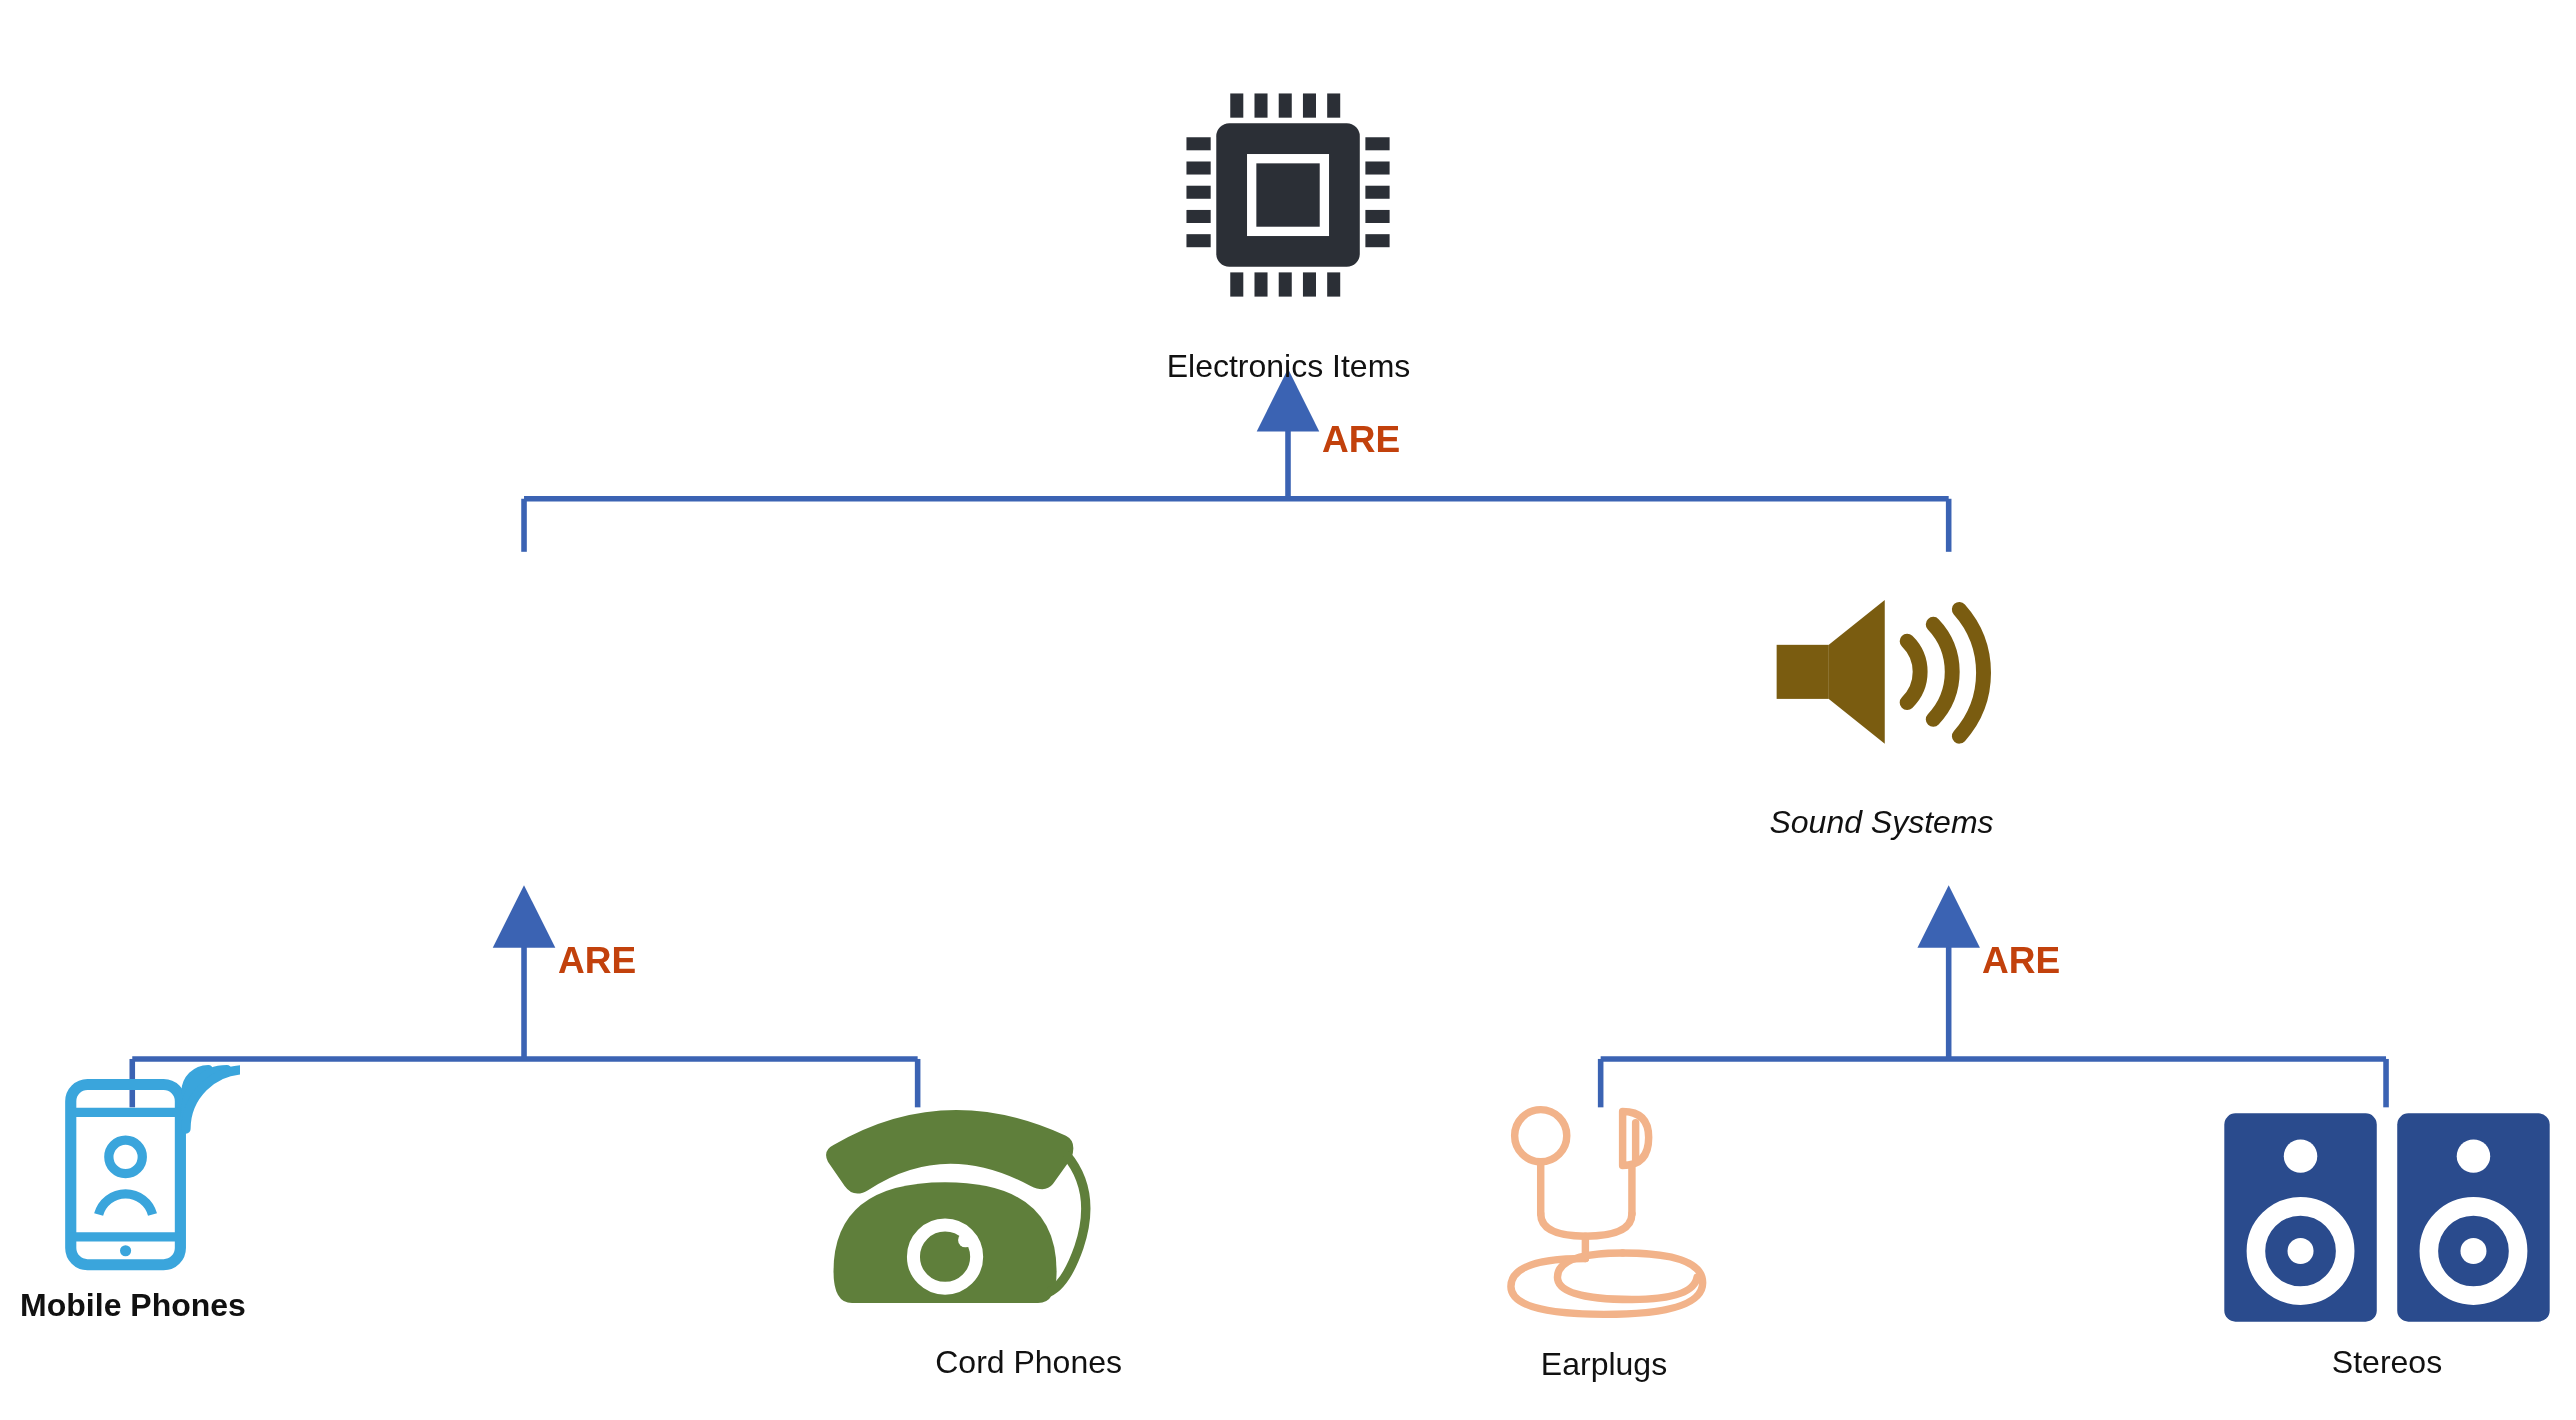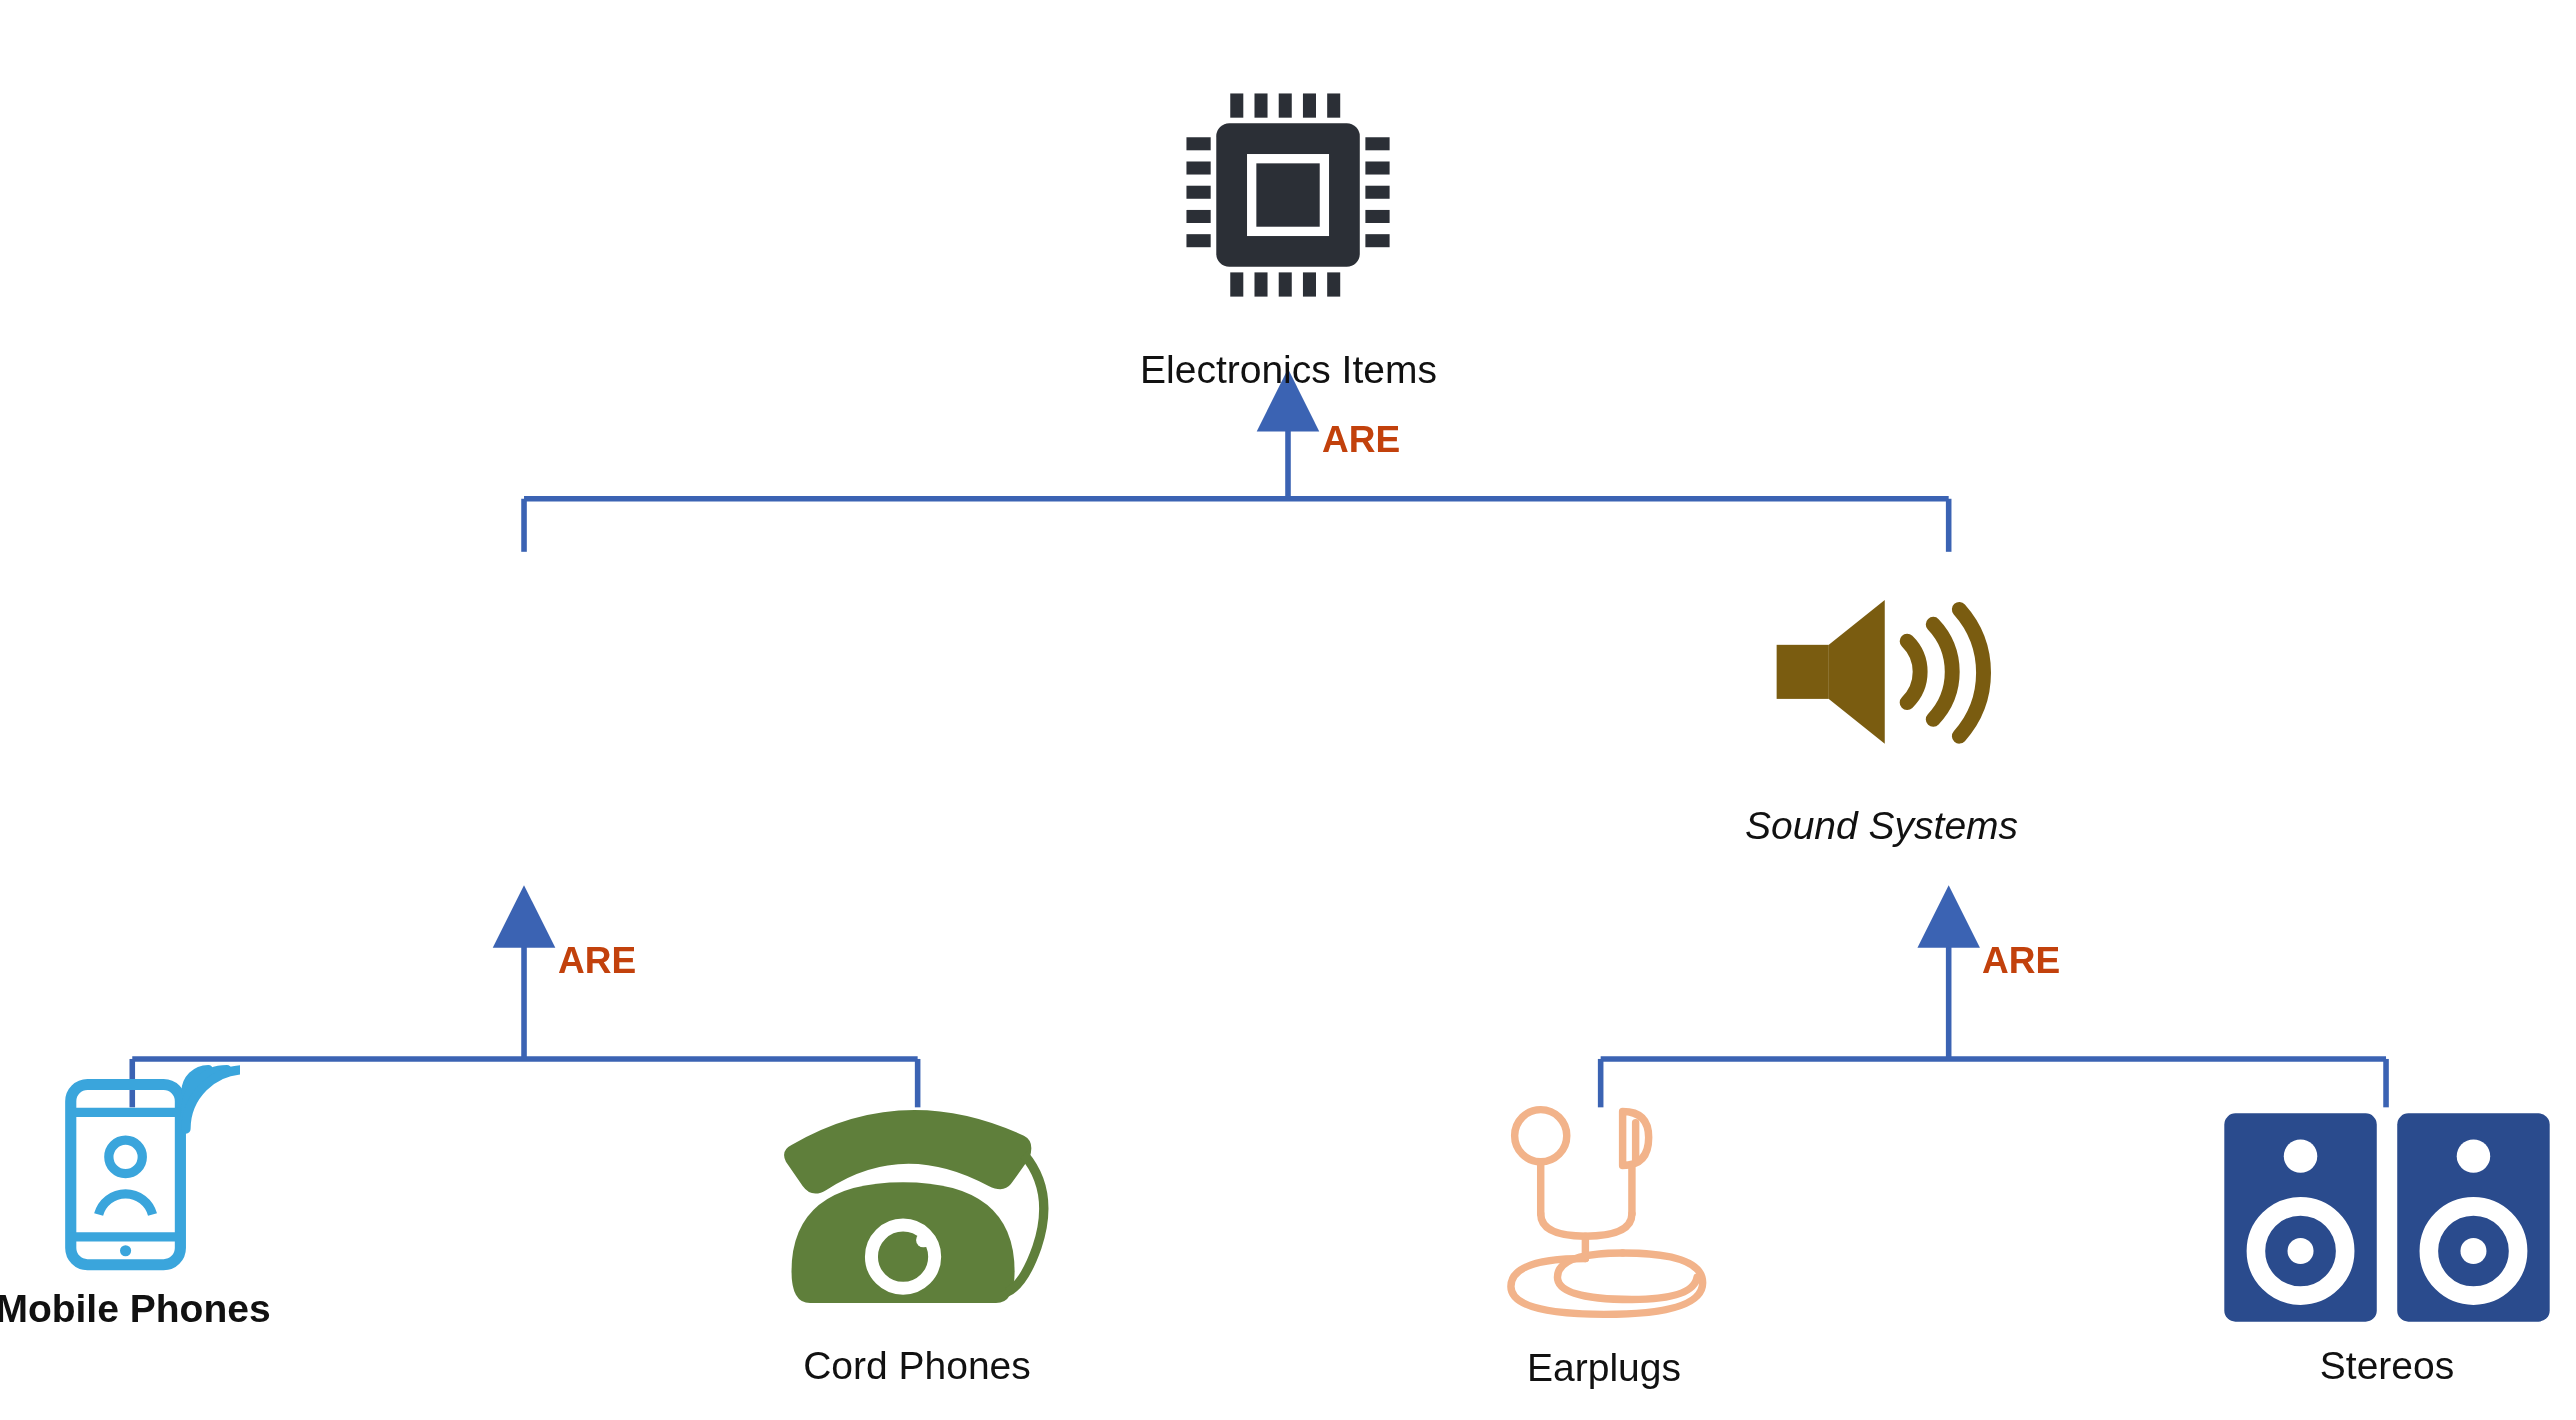--- a/index.html
+++ b/index.html
@@ -15,21 +15,21 @@
       width: 100%;
       height: 100%;
     }
     .node {
       position: absolute;
       display: flex;
       flex-direction: column;
       align-items: center;
     }
     .node-label {
-      font-size: 39px;
+      font-size: 32px;
       color: #111;
       white-space: nowrap;
       margin-top: 13px;
     }
     .edge-label {
       position: absolute;
       font-size: 37px;
       font-weight: 600;
       color: #c2410c;
       white-space: nowrap;
@@ -145,21 +145,21 @@
 
       <g stroke="#3aa5dc" stroke-width="10" stroke-linecap="round">
         <path d="M172,44 A24 24 0 0 1 196,20"></path>
         <path d="M172,64 A44 44 0 0 1 216,20"></path>
         <path d="M172,84 A64 64 0 0 1 236,20"></path>
       </g>
     </svg>
     <div class="node-label">Mobile Phones</div>
   </div>
 
-  <div class="node" style="left:754px; top:1080px; width:326px;">
+  <div class="node" style="left:796px; top:1080px; width:326px;align-items:flex-end;">
     <svg class="icon" width="326" height="251" viewBox="0 0 350 270">
       <g class="cord-green">
 
         <path d="M60,240 Q40,240 40,206 Q40,110 160,110 Q280,110 280,206 Q280,240 260,240 Z"></path>
 
         <path d="M40,70 Q160,0 290,60 Q302,66 296,84 L276,112 Q268,122 252,114 Q160,64 78,118 Q62,128 52,114 L34,88 Q28,76 40,70 Z"></path>
       </g>
 
       <circle cx="160" cy="190" r="34" fill="none" stroke="#fff" stroke-width="14"></circle>
       <circle cx="182" cy="172" r="8" fill="#fff"></circle>

